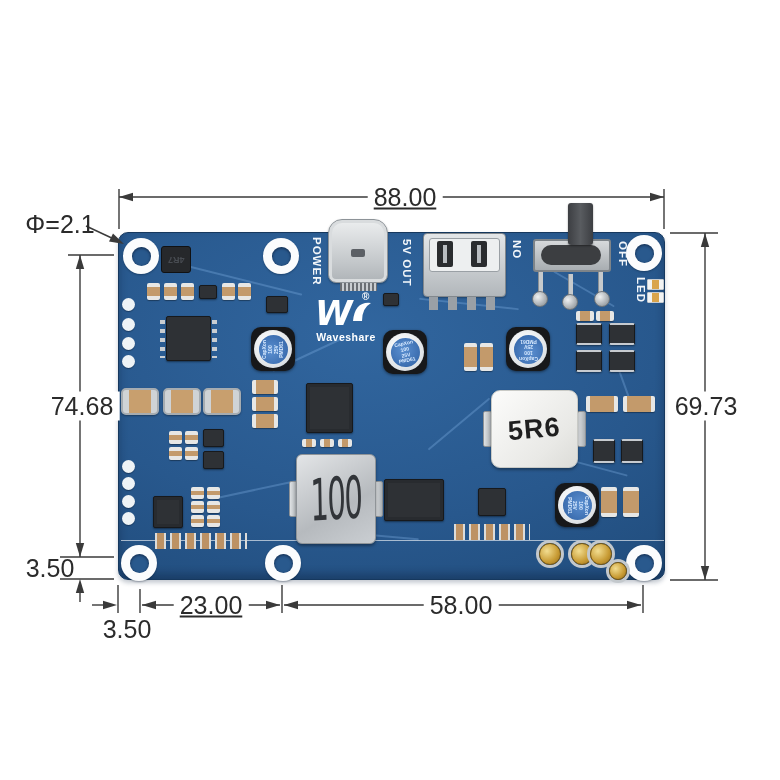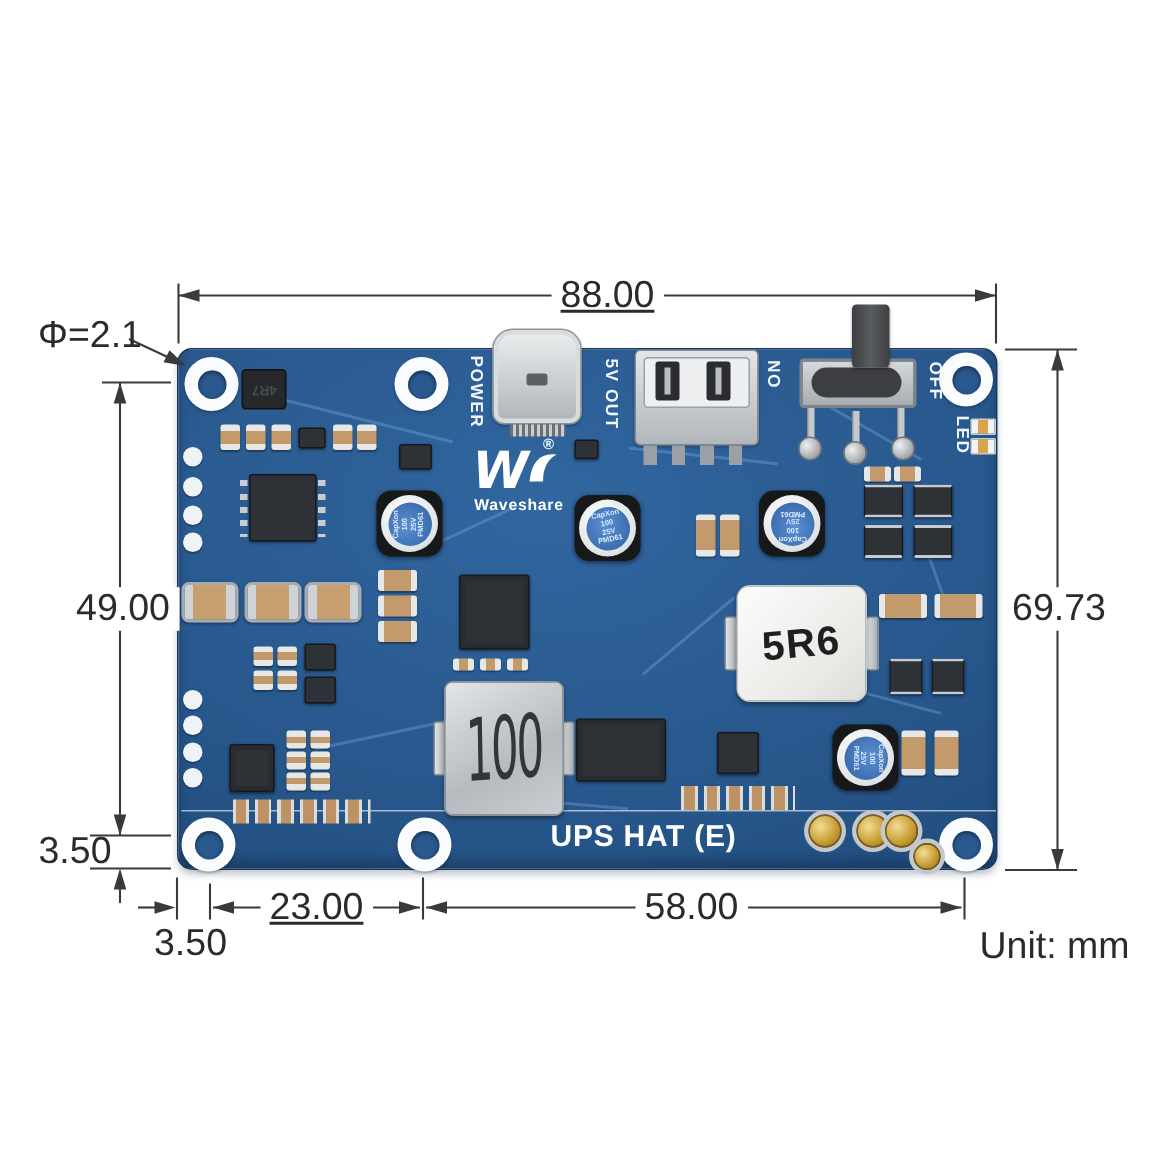--- a/index.html
+++ b/index.html
@@ -300,21 +300,20 @@
     <div class="res-v" style="left:482px;top:254px;width:16px;height:30px;"></div>
     <div class="res-v" style="left:504px;top:254px;width:16px;height:30px;"></div>
     <div class="prow" style="left:335px;top:291px;width:76px;height:16px;"></div>
     <div class="prow" style="left:36px;top:300px;width:92px;height:16px;"></div>
 
     <div class="pogo" style="left:420px;top:310px;width:22px;height:22px;"></div>
     <div class="pogo" style="left:452px;top:310px;width:22px;height:22px;"></div>
     <div class="pogo" style="left:471px;top:310px;width:22px;height:22px;"></div>
     <div class="pogo" style="left:490px;top:329px;width:18px;height:18px;"></div>
 
-    <div class="board-title">UPS HAT (E)</div>
   </div>
 
   <svg class="dims" width="780" height="780" viewBox="0 0 780 780">
 
     <g>
       <line x1="119" y1="197" x2="664" y2="197"></line>
       <line x1="119" y1="189" x2="119" y2="229"></line>
       <line x1="664" y1="189" x2="664" y2="229"></line>
       <polygon points="119,197 133,192.8 133,201.2"></polygon>
       <polygon points="664,197 650,192.8 650,201.2"></polygon>
@@ -357,22 +356,21 @@
       <polygon points="641,605 627,600.8 627,609.2"></polygon>
     </g>
 
     <g>
       <line x1="86" y1="226" x2="116" y2="240"></line>
       <polygon points="124,244 109,241.5 113,233.5"></polygon>
     </g>
   </svg>
 
   <div class="dim-label bg" style="left:405px;top:197px;text-decoration:underline;">88.00</div>
-  <div class="dim-label bg" style="left:82px;top:406px;">49.00</div>
+  <div class="dim-label bg" style="left:82px;top:406px;">74.68</div>
   <div class="dim-label bg" style="left:706px;top:406px;">69.73</div>
   <div class="dim-label" style="left:50px;top:568px;">3.50</div>
   <div class="dim-label" style="left:127px;top:629px;">3.50</div>
   <div class="dim-label bg" style="left:211px;top:605px;text-decoration:underline;">23.00</div>
   <div class="dim-label bg" style="left:461px;top:605px;">58.00</div>
   <div class="dim-label" style="left:60px;top:224px;">Φ=2.1</div>
-  <div class="dim-label" style="left:703px;top:631px;">Unit: mm</div>
 
 </div>
 
 </body></html>

